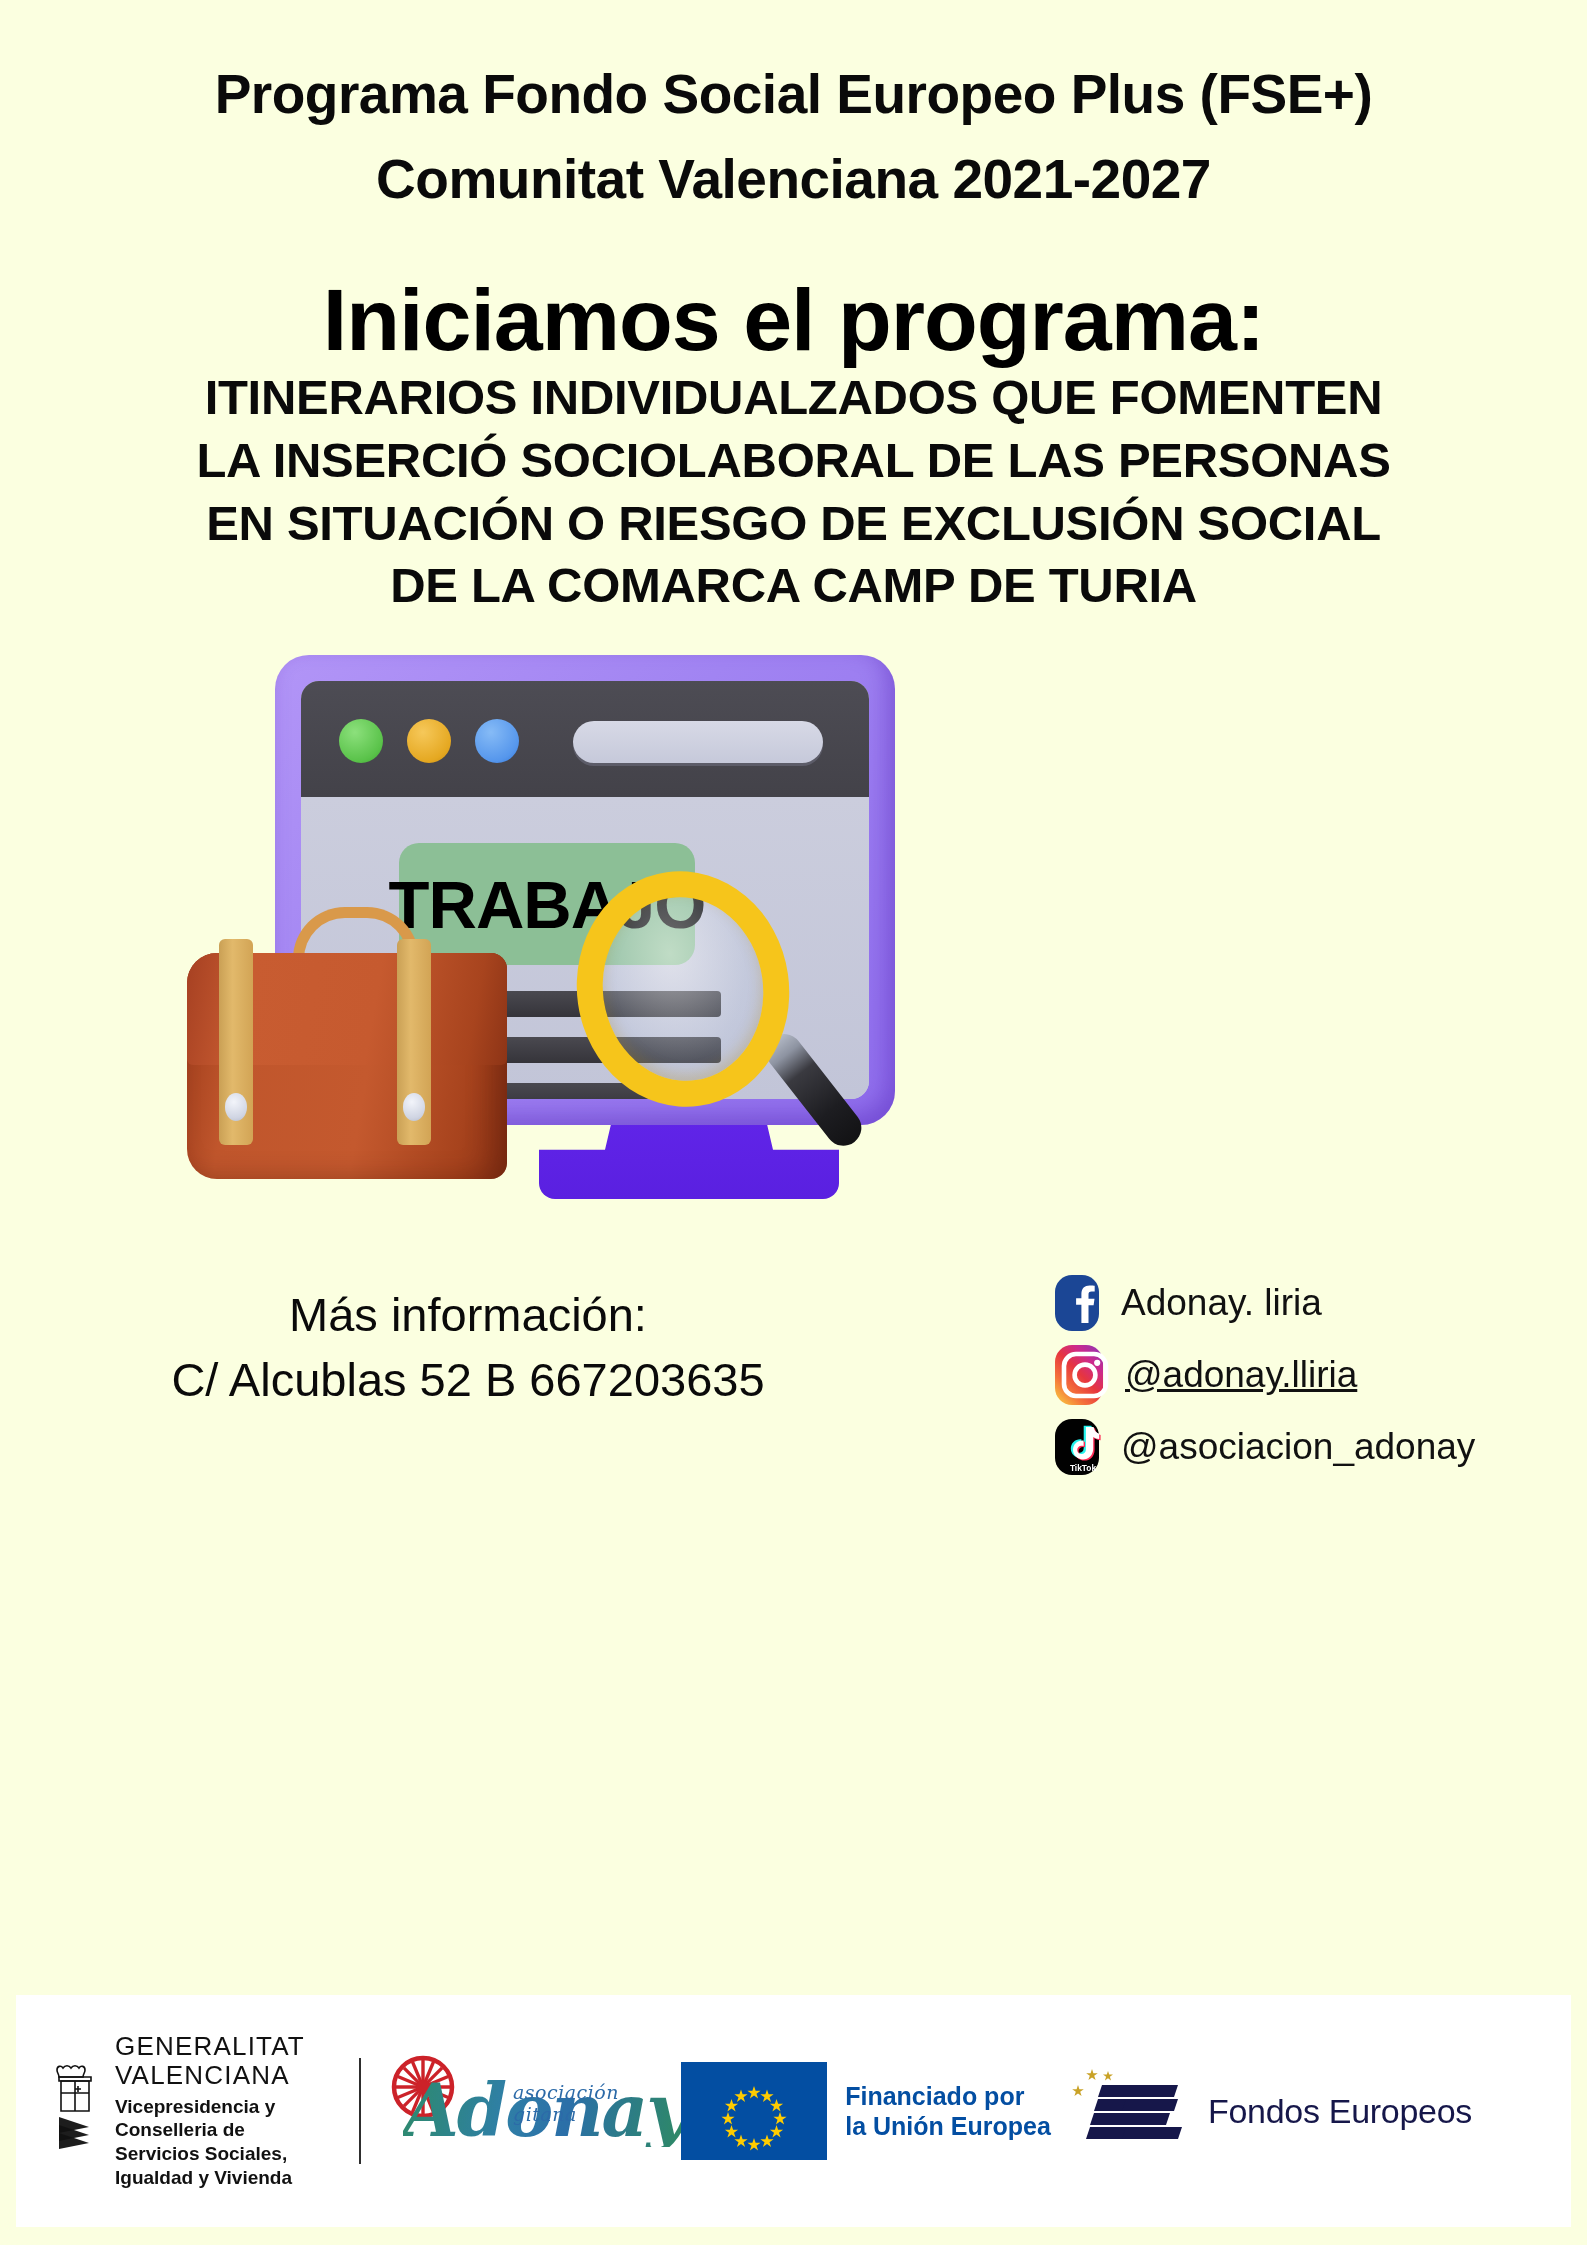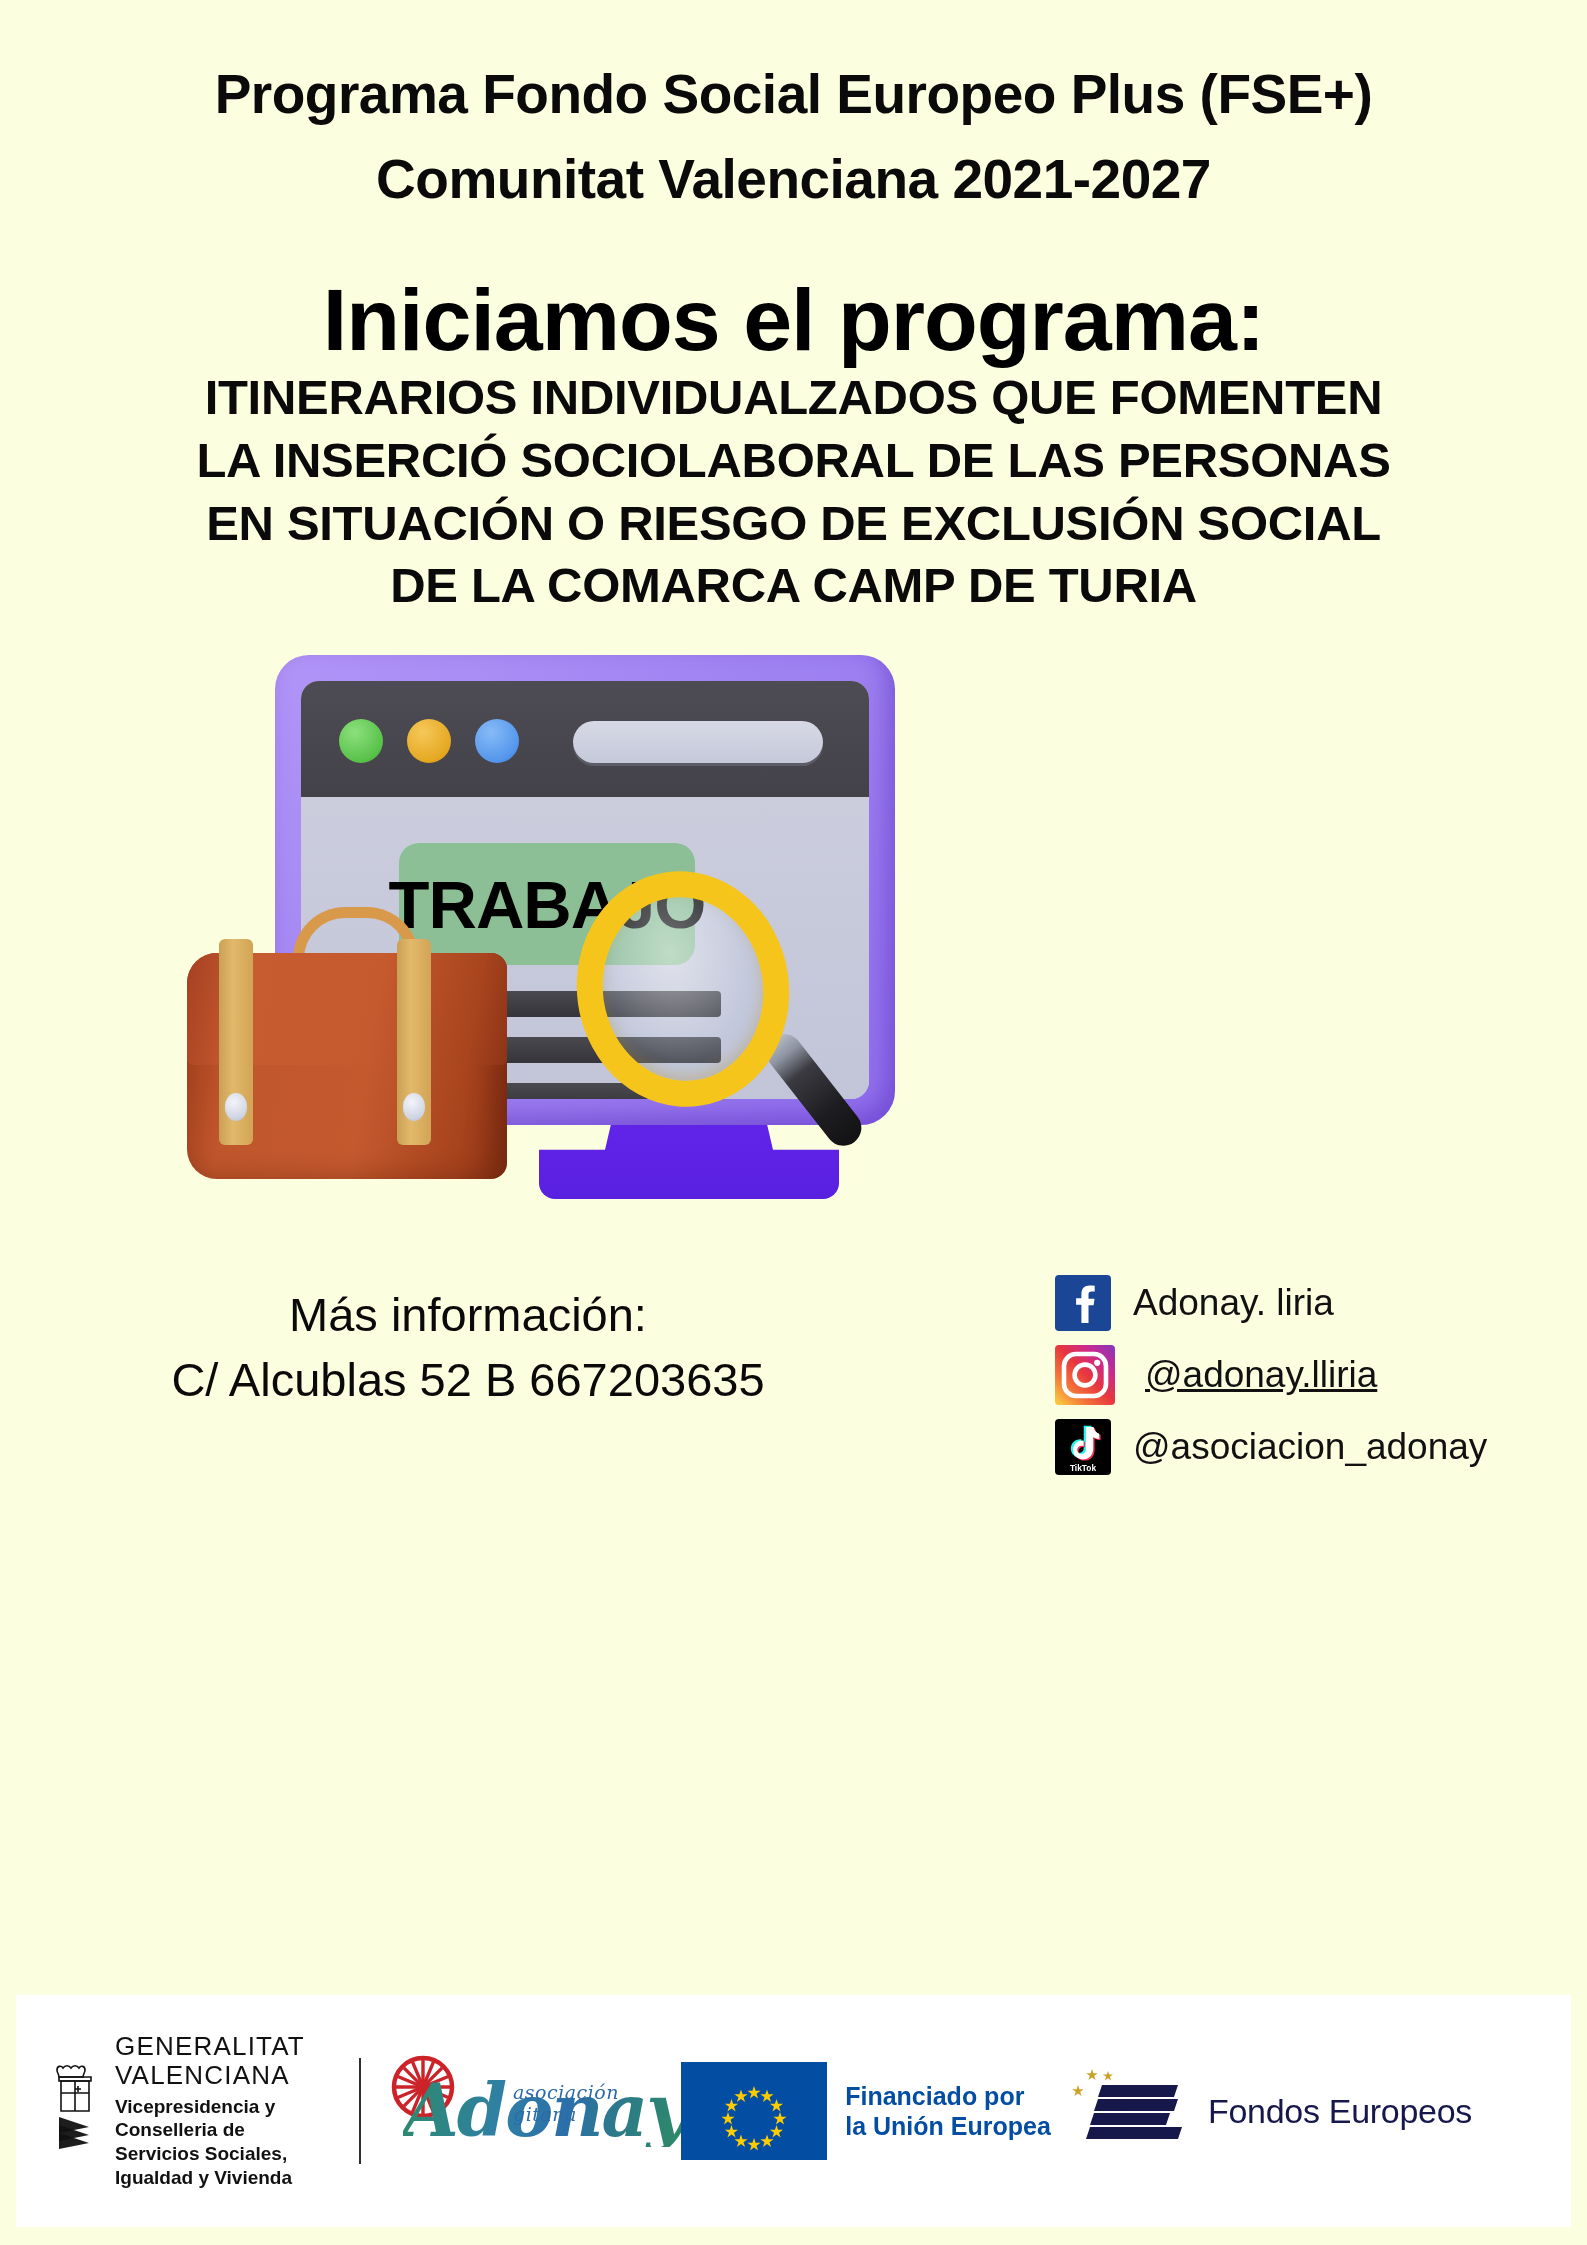--- a/index.html
+++ b/index.html
@@ -298,23 +298,23 @@
     display: flex;
     align-items: center;
     gap: 22px;
   }
   .social-label {
     font-size: 37px;
     color: #111;
     font-weight: normal;
     white-space: nowrap;
   }
-  .social-label.underlined { text-decoration: underline; margin-left: 8px; }
-
-  .sicon { width: 56px; height: 56px; border-radius: 4px; flex: 0 0 auto; position: relative; }
+  .social-label.underlined { text-decoration: underline; }
+
+  .sicon { width: 44px; height: 56px; border-radius: 17px; flex: 0 0 auto; position: relative; }
   .sicon.fb { background: #1b4695; }
   .sicon.ig { background: linear-gradient(45deg,#f9c440 5%,#f4703a 28%,#e6353f 52%,#cc2a8d 74%,#8e34b5 96%); padding: 2px; }
   .sicon.tt { background: #010101; }
 
   
   .footer {
     position: absolute;
     left: 16px;
     top: 1995px;
     width: 1555px;

